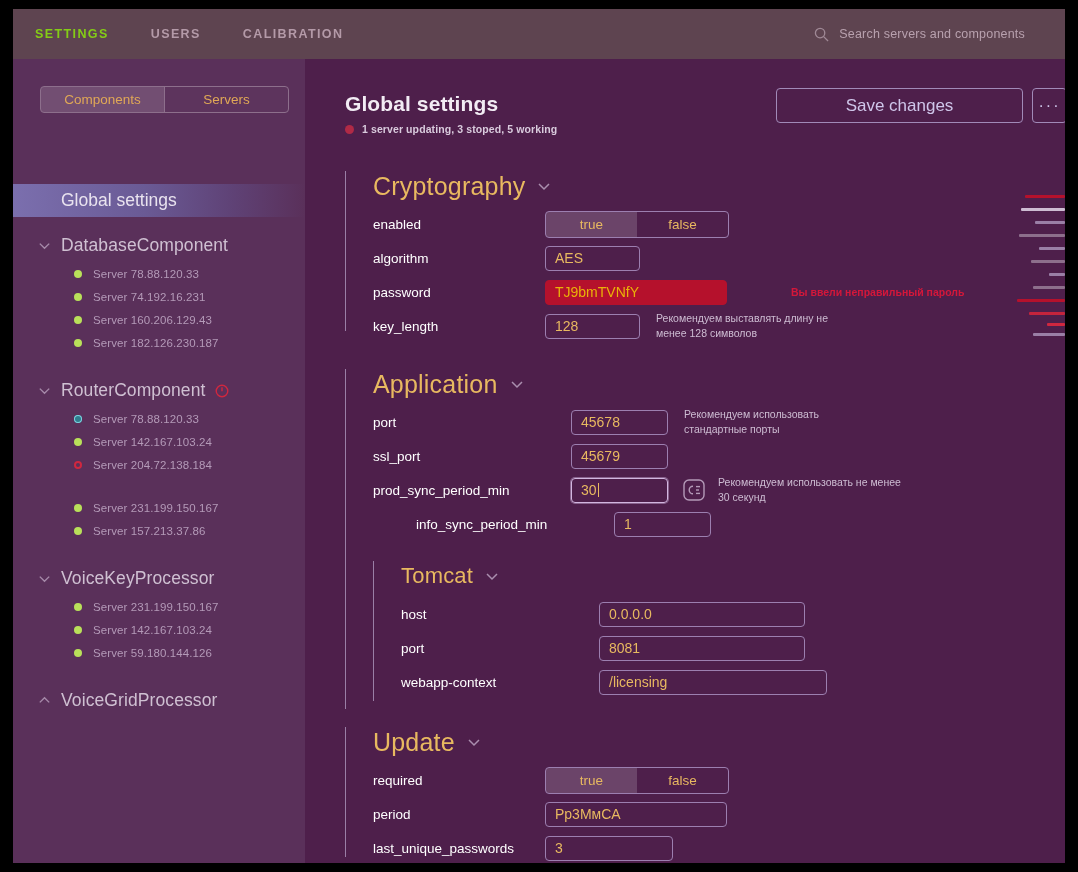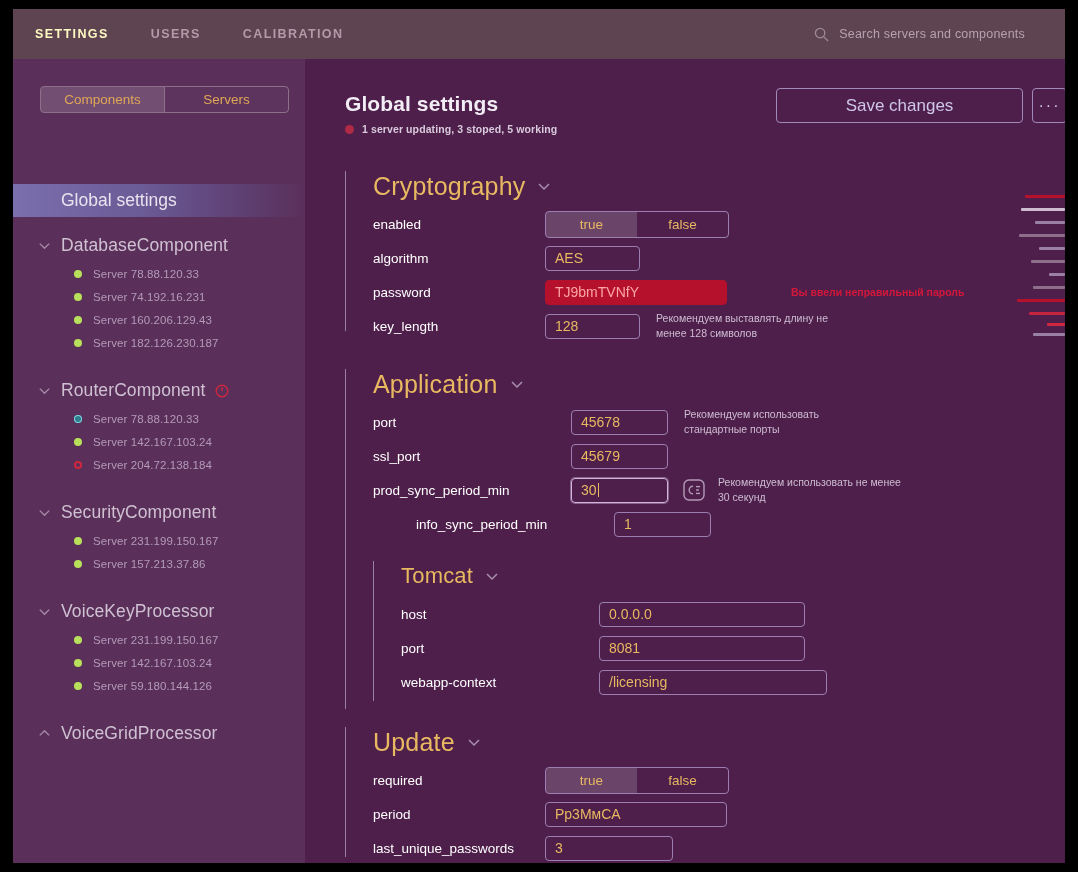--- a/index.html
+++ b/index.html
@@ -18,21 +18,21 @@
   
   .topbar{
     position:absolute;left:0;top:0;width:1052px;height:50px;
     background:#5e4450;
   }
   .navtabs{position:absolute;left:22px;top:0;height:50px;display:flex;align-items:center;gap:42px;}
   .navtab{
     font-size:12.5px;letter-spacing:1.4px;font-weight:bold;
     color:#b49aa8;cursor:pointer;
   }
-  .navtab.active{color:#fef9c3;}
+  .navtab.active{color:#84cc16;}
   .searchbox{
     position:absolute;right:40px;top:0;height:50px;display:flex;align-items:center;gap:10px;
   }
   .search-ico{width:15px;height:15px;display:block;opacity:.65;}
   .search-ph{font-size:12.5px;color:#b8a1ae;letter-spacing:.2px;}
 
   
   .sidebar{
     position:absolute;left:0;top:50px;width:292px;height:804px;
     background:#5a305a;
@@ -107,21 +107,21 @@
   .sec-chev{width:16px;height:16px;margin-left:11px;opacity:.75;}
 
   .field{display:flex;align-items:center;height:34px;padding-left:28px;}
   .f-label{font-size:13.5px;color:#ffffff;width:0;flex:none;}
 
   .txtbox{
     height:25px;border:1px solid #9c7fb0;border-radius:4px;
     display:flex;align-items:center;padding:0 9px;
     font-size:14px;color:#e8b960;box-sizing:border-box;background:transparent;
   }
-  .txtbox.err{background:#b5112c;border-color:#b5112c;color:#fca5a5;}
+  .txtbox.err{background:#b5112c;border-color:#b5112c;color:#eab308;}
   .txtbox.focus{border-color:#d2b6e0;box-shadow:0 0 0 1px rgba(210,182,224,.45);}
   .caret{display:inline-block;width:1px;height:14px;background:#e8b960;margin-left:1px;}
 
   .toggle{
     height:25px;border:1px solid #9c7fb0;border-radius:4px;display:flex;overflow:hidden;
   }
   .toggle div{
     display:flex;align-items:center;justify-content:center;
     font-size:13.5px;color:#e8b960;cursor:pointer;
   }
@@ -215,26 +215,20 @@
             <span class="srv-label">Server 142.167.103.24</span>
           </div>
         <div class="srv">
             <span class="dot stop"></span>
             <span class="srv-label">Server 204.72.138.184</span>
           </div>
       </div>
       <div class="gap"></div>
 
       <div class="comp">
-        <div class="comp-head">
-          <svg class="chev" viewBox="0 0 16 16">
-              <polyline points="3,6 8,11 13,6" fill="none" stroke="#b49ab8" stroke-width="1.5"></polyline>
-            </svg>
-          <span class="comp-name">SecurityComponent</span>
-        </div>
         <div class="srv">
             <span class="dot up"></span>
             <span class="srv-label">Server 231.199.150.167</span>
           </div>
         <div class="srv">
             <span class="dot up"></span>
             <span class="srv-label">Server 157.213.37.86</span>
           </div>
       </div>
       <div class="gap"></div>

